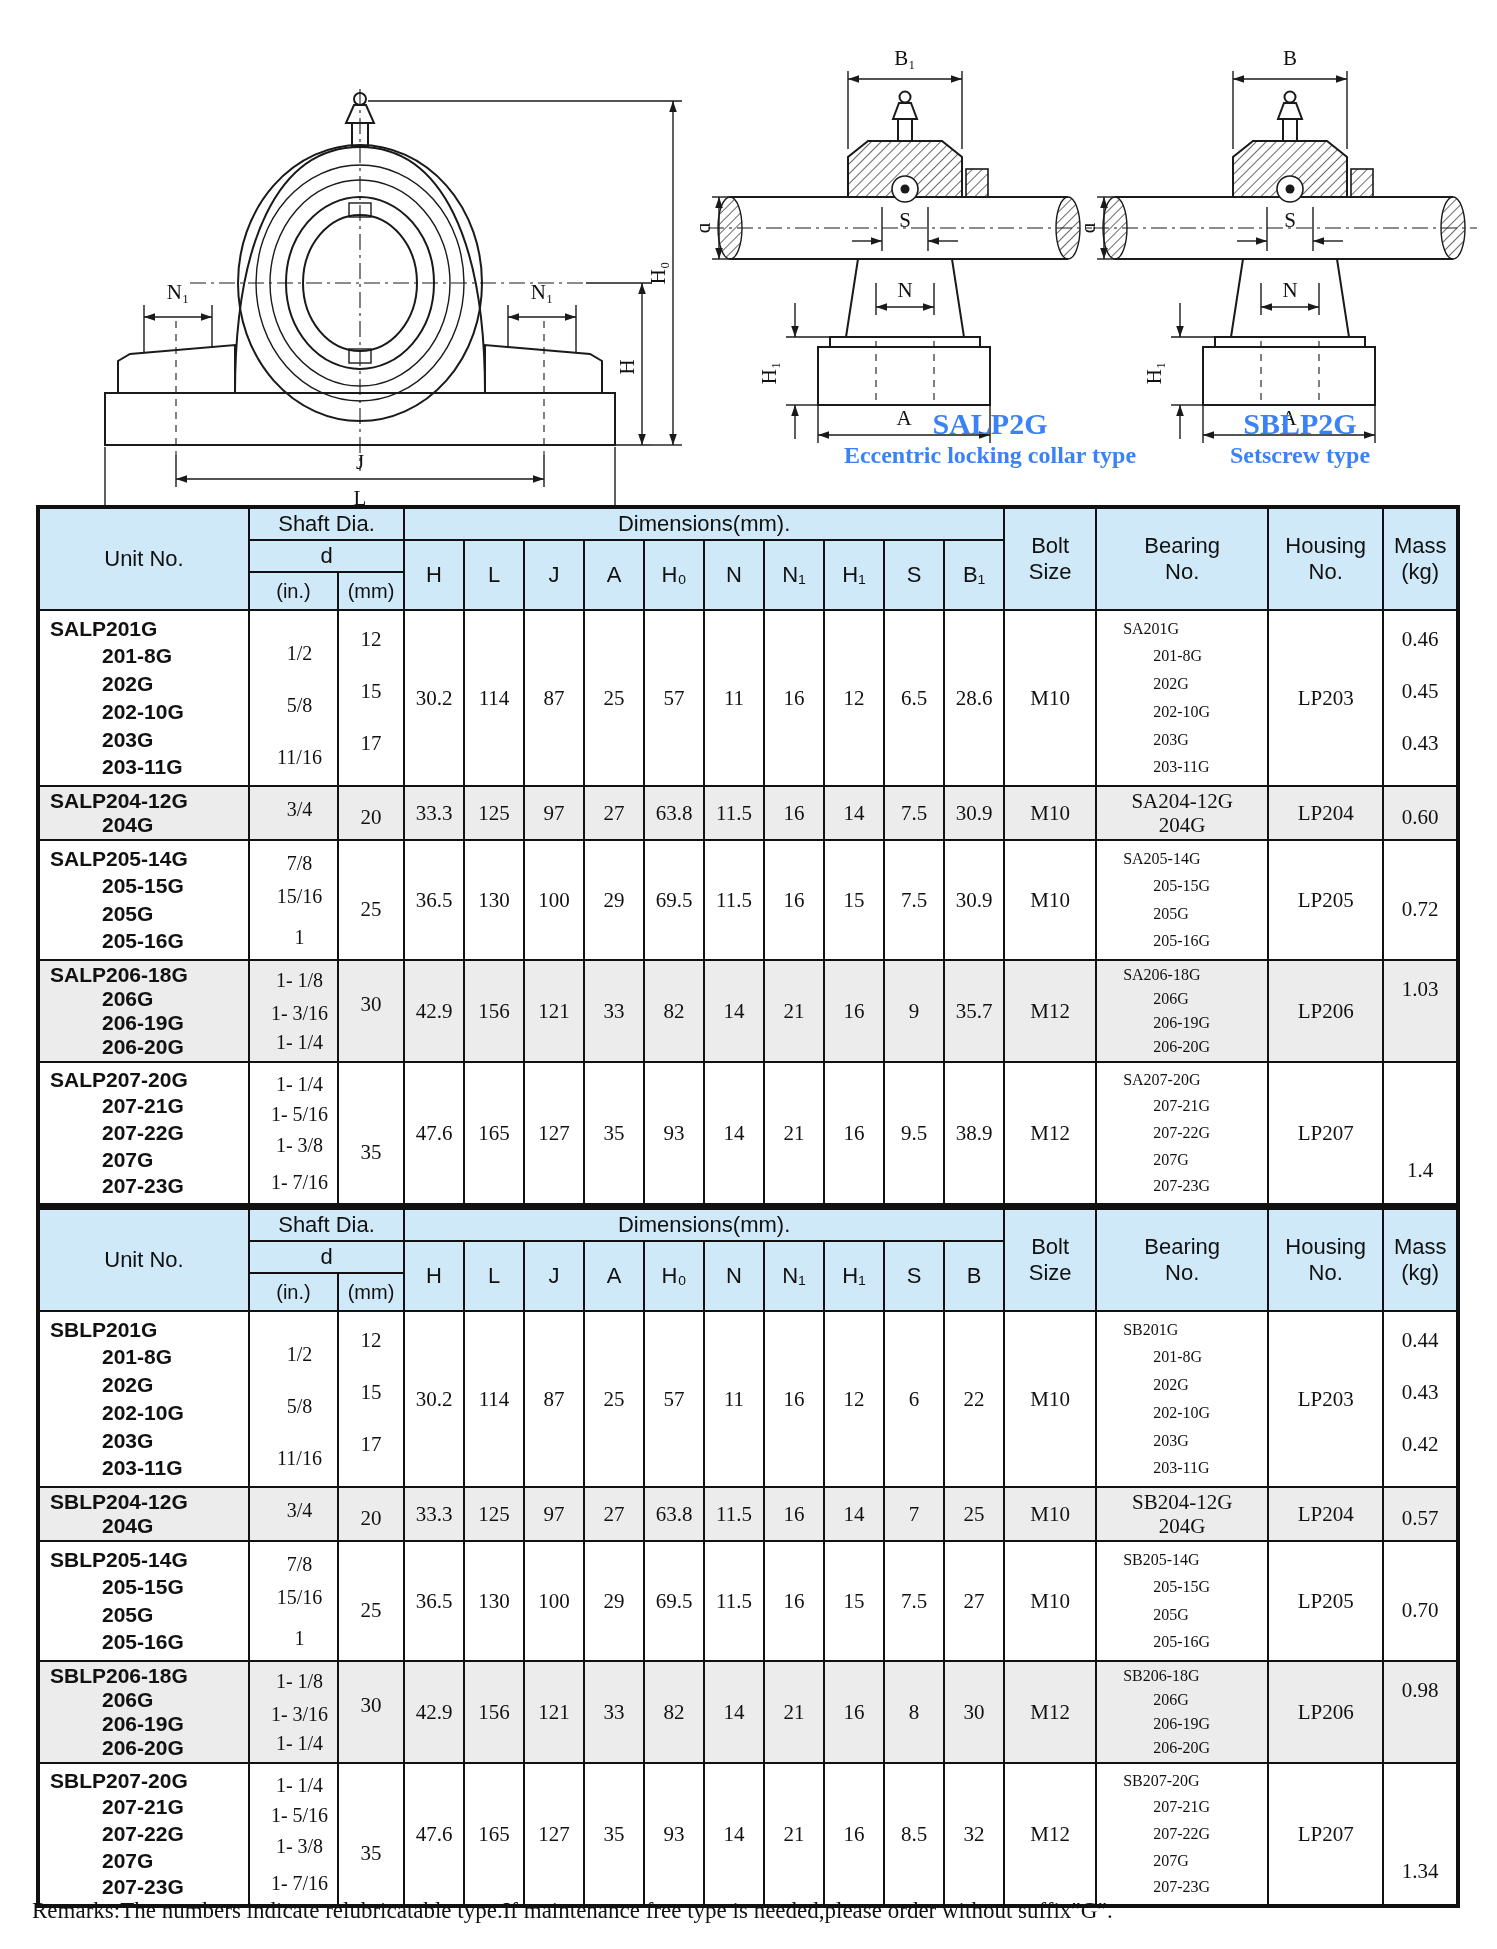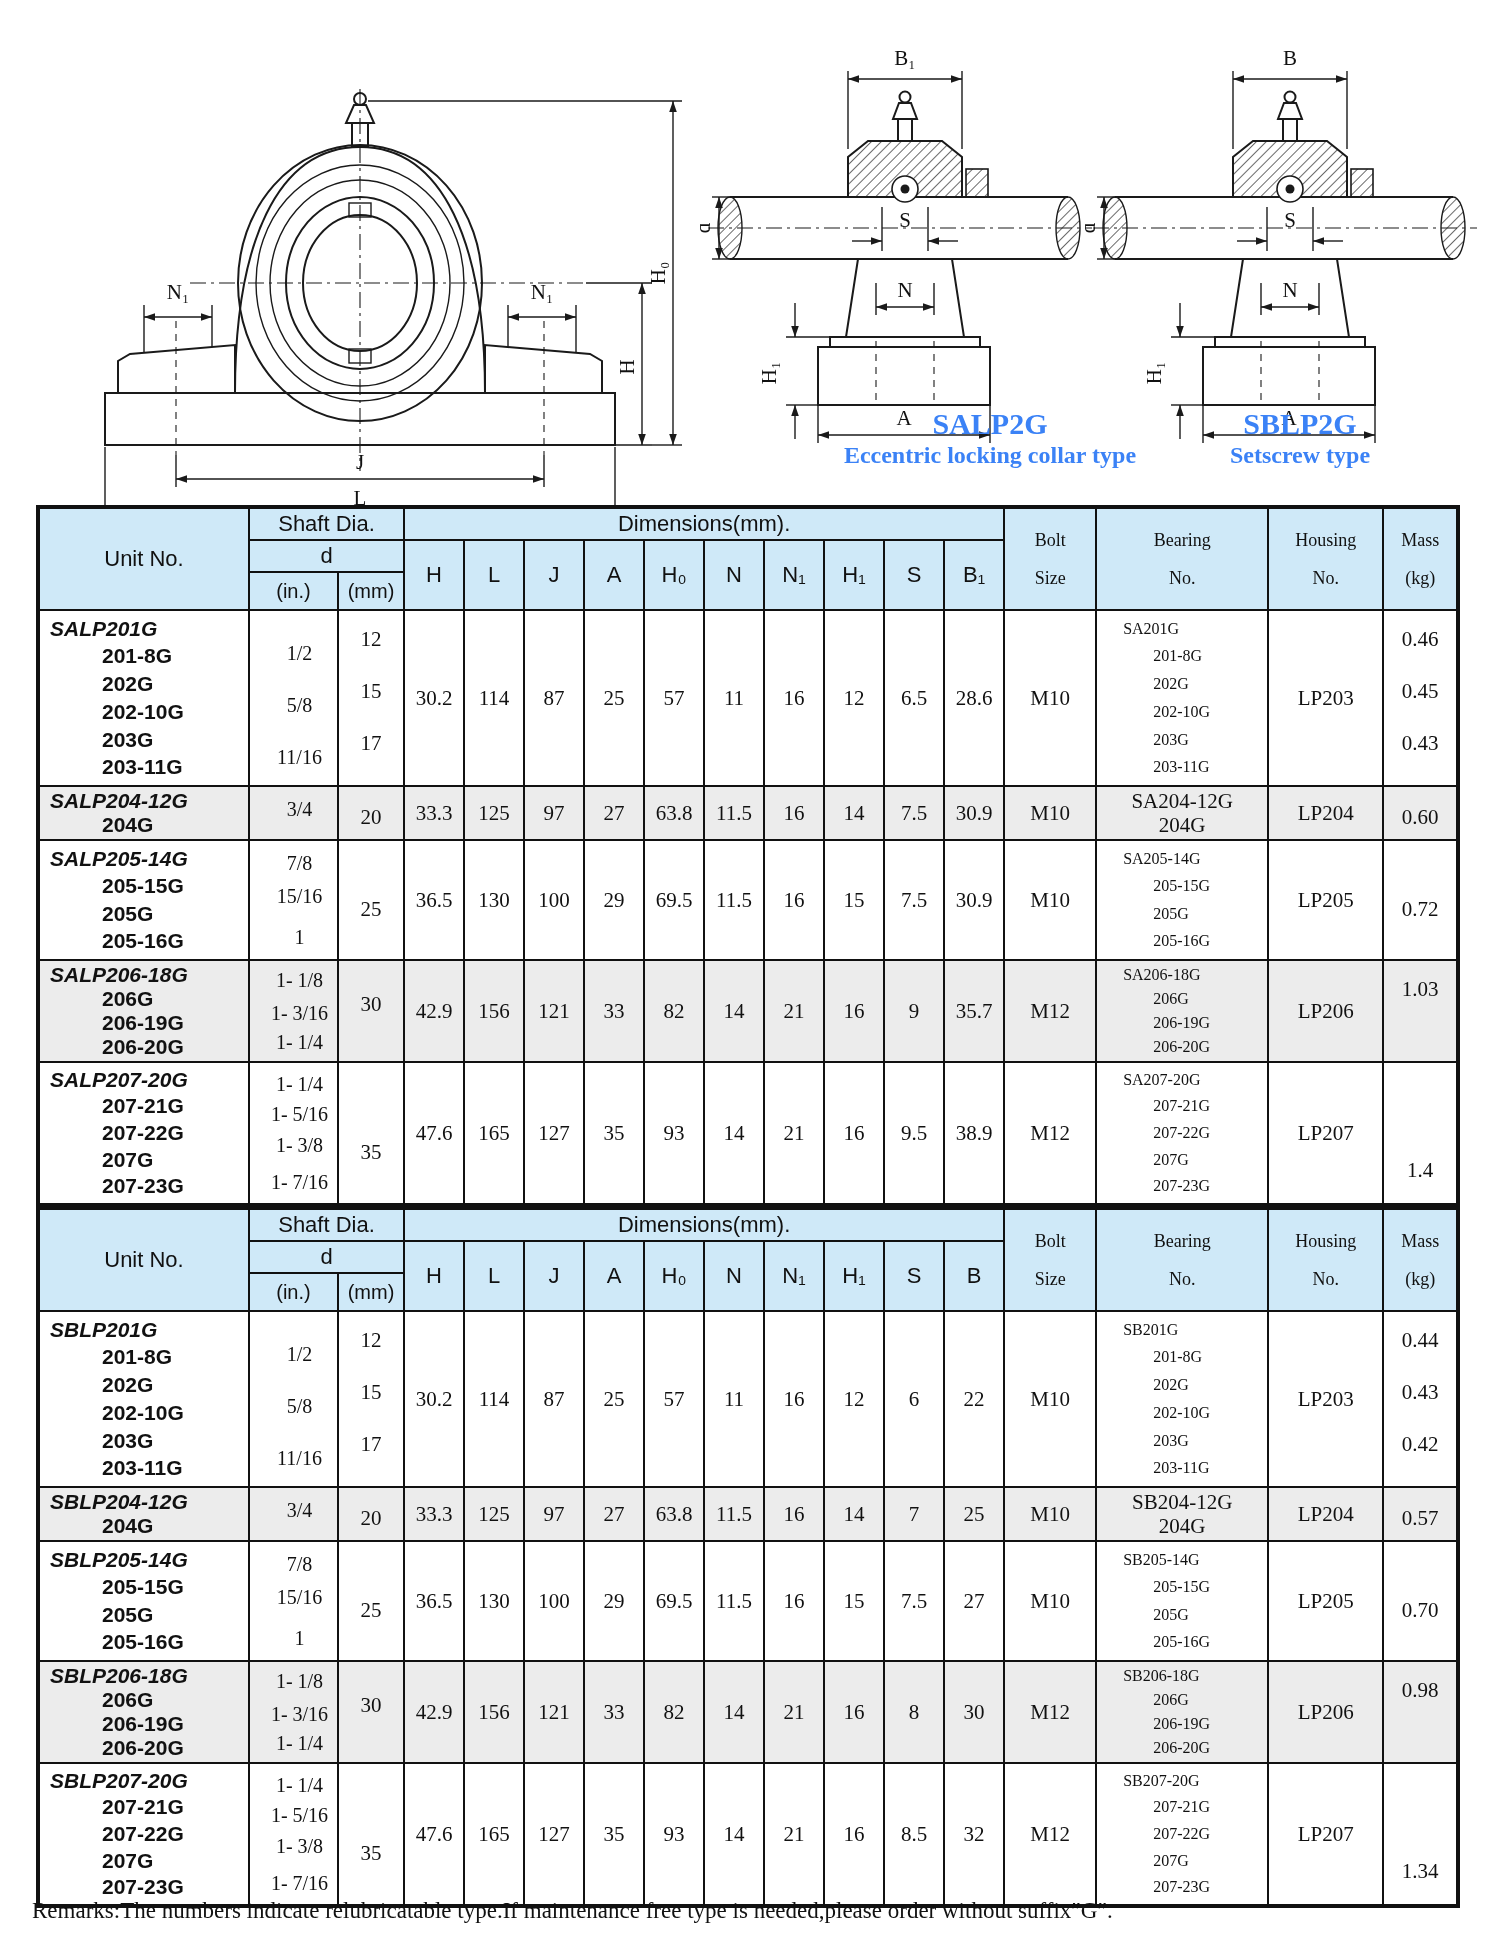--- a/index.html
+++ b/index.html
@@ -17,36 +17,36 @@
   .cap{position:absolute;text-align:center;color:#3b82f6;
        font-family:"Liberation Serif","DejaVu Serif",serif;font-weight:bold;}
   .cap .c1{font-size:30px;line-height:32px;}
   .cap .c2{font-size:24px;line-height:30px;}
 
   
   .spec{position:absolute;left:36px;width:1424px;border-collapse:collapse;table-layout:fixed;
         border:4px solid #111;}
   .spec th,.spec td{border:2px solid #111;padding:0;}
   .spec th{background:#cfe9f8;font-weight:normal;font-size:22px;}
-  .spec .two{white-space:pre-line;line-height:38px;font-size:18px;font-family:Liberation Serif, serif;}
+  .spec .two{white-space:pre-line;line-height:26px;font-size:22px;}
   .hr1 th{height:30px;}
   .hr2 th{height:30px;}
   .hr3 th{height:36px;font-size:20px;}
   .dimh{font-weight:bold;font-size:21px;}
   .spec td{font-family:"Liberation Serif","DejaVu Serif",serif;font-size:21px;
            text-align:center;vertical-align:middle;background:#fff;}
   tr.shade td{background:#ececec;}
   .col{display:flex;flex-direction:column;justify-content:space-evenly;}
   .rh1 .col{height:170px;} .rh2 .col{height:48px;} .rh3 .col{height:114px;}
   .rh4 .col{height:96px;}  .rh5 .col{height:136px;}
   .rh1 td{height:174px;} .rh2 td{height:52px;} .rh3 td{height:118px;}
   .rh4 td{height:100px;} .rh5 td{height:140px;}
   .uline{font-family:"Liberation Sans","DejaVu Sans",sans-serif;font-weight:bold;
          font-size:21px;text-align:left;padding-left:62px;line-height:24px;}
-  .uline:first-child{padding-left:10px;font-style:italic;}
+  .uline:first-child{padding-left:10px;}
   .fline{text-align:center;padding-left:12px;font-size:20px;line-height:24px;}
   .nline{text-align:center;font-size:21px;line-height:24px;}
   .bline{text-align:left;padding-left:56px;font-size:16px;line-height:24px;}
   .bline:first-child{padding-left:26px;}
 
   .remarks{position:absolute;left:32px;top:1898px;width:1430px;
            font-family:"Liberation Serif","DejaVu Serif",serif;font-size:23px;color:#111;}
 </style>
 </head>
 <body>

